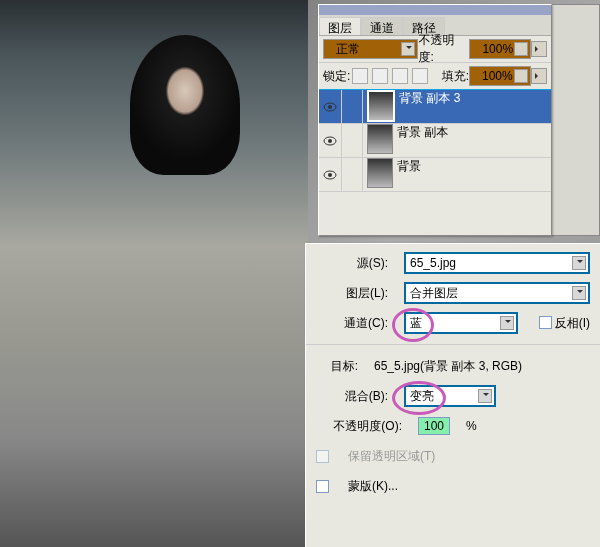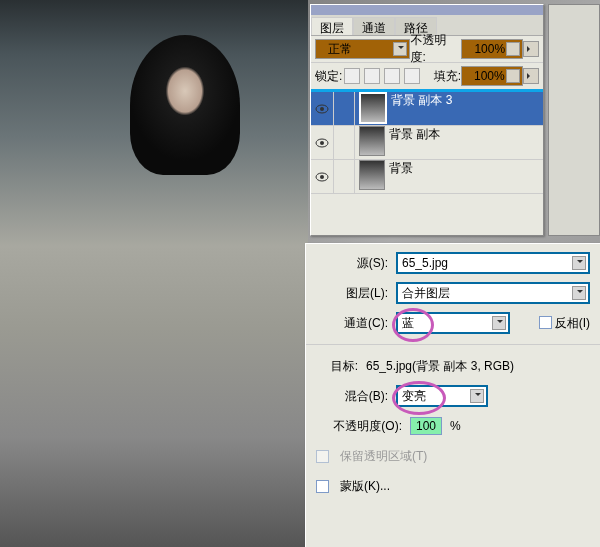--- a/index.html
+++ b/index.html
@@ -1,43 +1,43 @@
 <!DOCTYPE html>
 <html><head>
 <meta charset="utf-8">
 <style>
 body{margin:0;font:12px/1.4 'MS Sans Serif',Arial,sans-serif;background:#333;width:600px;height:547px;overflow:hidden;position:relative}
 .canvas{width:600px;height:547px;background:linear-gradient(135deg,#555 0%,#888 30%,#aaa 55%,#999 80%,#666 100%);position:relative}
 .photo{position:absolute;left:0;top:0;width:308px;height:547px;background:linear-gradient(180deg,#2a3033 0%,#4a555a 10%,#6b7578 25%,#a8a8a0 45%,#9a9a92 60%,#888 80%,#555 100%)}
 .photo::before{content:"";position:absolute;left:130px;top:35px;width:110px;height:140px;background:radial-gradient(ellipse 55px 70px at 50% 40%,#d8c8b8 0%,#b8a090 30%,#1a1a1a 35%,#0a0a0a 100%);border-radius:50% 50% 30% 30%}
 .panel{position:absolute;background:#e8e8e0;border:1px solid #888;border-top-color:#fff;border-left-color:#fff;box-shadow:1px 1px 2px rgba(0,0,0,.3)}
-.layers{right:56px;top:4px;width:232px;height:230px}
+.layers{right:48px;top:4px;width:232px;height:230px}
 .titlebar{height:10px;background:#99a3c6}
 .tabs{display:flex;background:#d8d8d0;border-bottom:1px solid #aaa;height:20px}
 .tab{padding:2px 8px;border:1px solid #ccc;border-bottom:none;background:#e8e8e0;margin-top:2px;font-size:12px}
 .tab.inactive{background:#d0d0c8}
 .toprow{display:flex;align-items:center;height:22px;padding:2px 4px;border-bottom:1px solid #ccc}
 .combo{height:18px;border:1px solid #999;background:#a16207;display:inline-flex;align-items:center;padding:0 14px 0 12px;position:relative}
 .combo::after{content:"";position:absolute;right:2px;top:2px;width:12px;height:12px;background:#d8d4c8;border:1px solid #999}
 .combo.arrow::before{content:"";position:absolute;right:5px;top:6px;border:3px solid transparent;border-top-color:#333;z-index:1}
-.lockrow{display:flex;align-items:center;height:22px;padding:2px 4px;border-bottom:3px solid #0ea5e9;font-size:12px}
+.lockrow{display:flex;align-items:center;height:22px;padding:2px 4px;border-bottom:1px solid #0ea5e9;font-size:12px}
 .lockic{width:14px;height:14px;border:1px solid #aaa;background:#eee;margin:0 2px;display:inline-block}
 .list{height:140px;overflow:auto}
 .litem{display:flex;align-items:flex-start;height:33px;border-bottom:1px solid #ccc}
 .litem.sel{background:#3969b4;color:#fff}
 .eye{width:22px;height:33px;border-right:1px solid #ccc;display:flex;align-items:center;justify-content:center}
 .eye svg{width:14px;height:10px}
 .link{width:20px;height:33px;border-right:1px solid #ccc}
 .thumb{width:24px;height:28px;background:linear-gradient(180deg,#333 0%,#777 50%,#bbb 100%);margin:0 4px;border:1px solid #888}
 .litem.sel .thumb{border:2px solid #fff}
 .lname{flex:1;font-size:12px}
 .dialog{right:-1px;top:243px;width:294px;height:304px}
 .dlgtitle{height:20px;background:linear-gradient(180deg,#acc0e4 0%,#8ca4d0 100%);display:flex;align-items:center;padding:0 6px;color:#223}
 .dlgbody{padding:8px 10px;display:flex;flex-direction:column;gap:8px}
-.row{display:flex;align-items:center;gap:8px;height:22px}
+.row{display:flex;align-items:center;gap:16px;height:22px}
 .lbl{width:72px;text-align:right;font-size:12px}
 .hl{position:absolute;border:3px solid #c85aba;border-radius:50%;background:transparent;pointer-events:none}
 .field{flex:1;height:18px;border:2px solid #0369a1;background:#fff;padding:0 14px 0 4px;position:relative;display:flex;align-items:center}
 .field.dd::after{content:"";position:absolute;right:2px;top:2px;width:12px;height:12px;background:#d8d8d8;border:1px solid #999}
 .field.dd::before{content:"";position:absolute;right:5px;top:6px;border:3px solid transparent;border-top-color:#333;z-index:1}
 .cb{width:11px;height:11px;border:1px solid #7e9ac8;background:#fff;margin-right:3px}
 .num{width:30px;height:16px;border:1px solid #7e9ac8;background:#86efac;text-align:center}
 .arrow-btn{width:14px;height:14px;background:#d8d4c8;border:1px solid #999;position:relative}
 .arrow-btn::before{content:"";position:absolute;left:3px;top:4px;border:3px solid transparent;border-left-color:#333}
 .rpanel{position:absolute;right:0;top:4px;width:50px;height:230px;background:#d8d8d0;border:1px solid #888}

